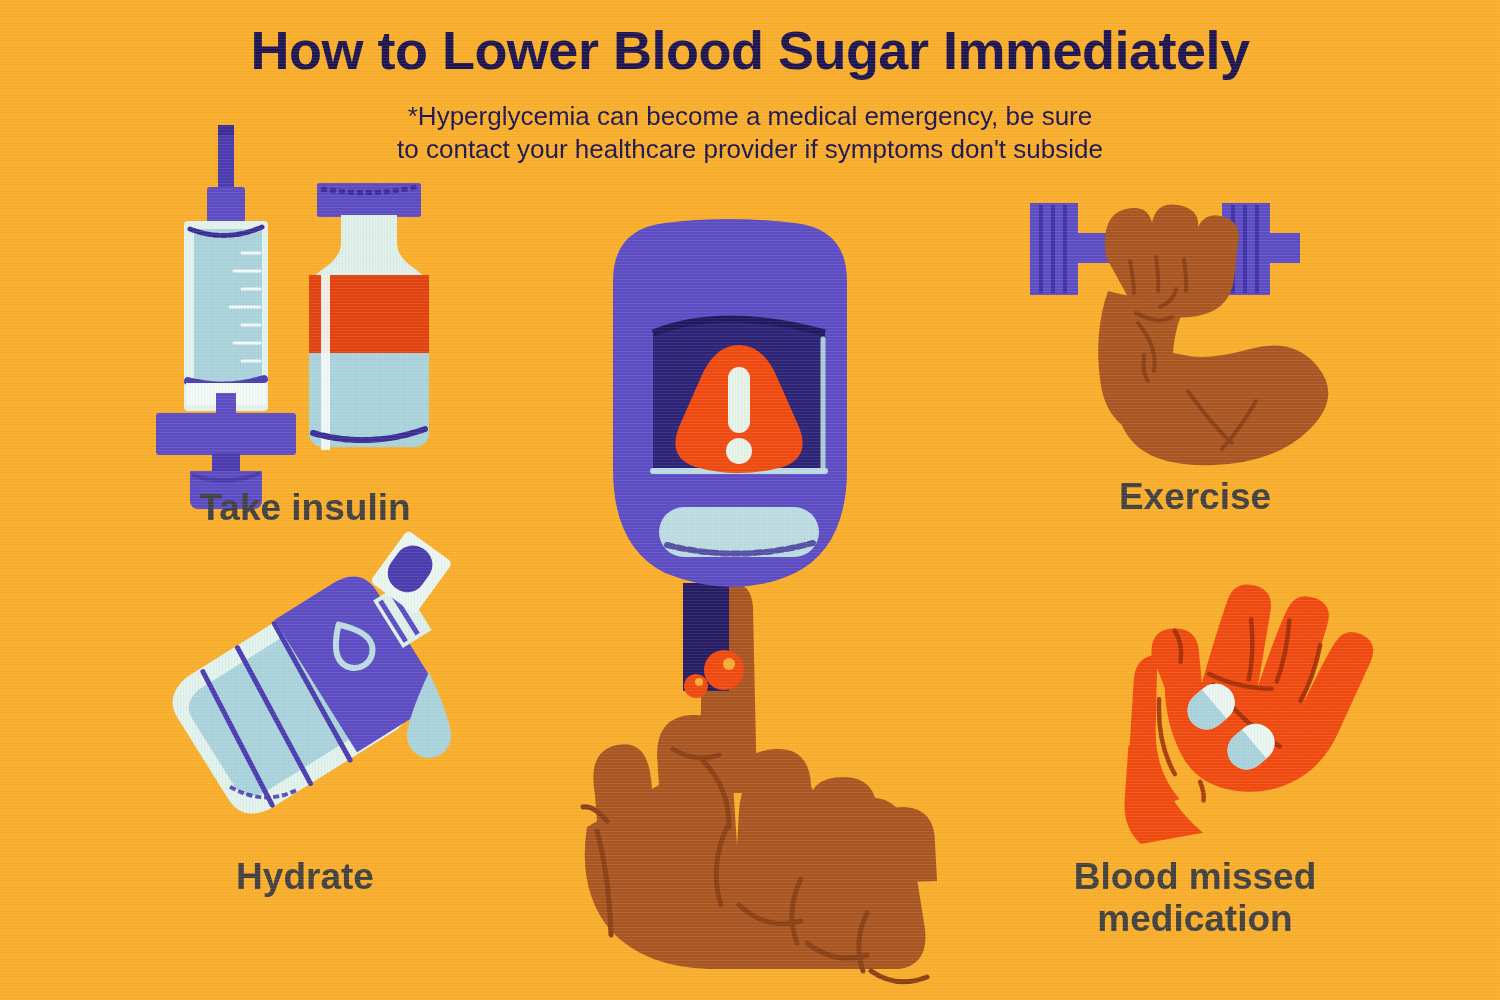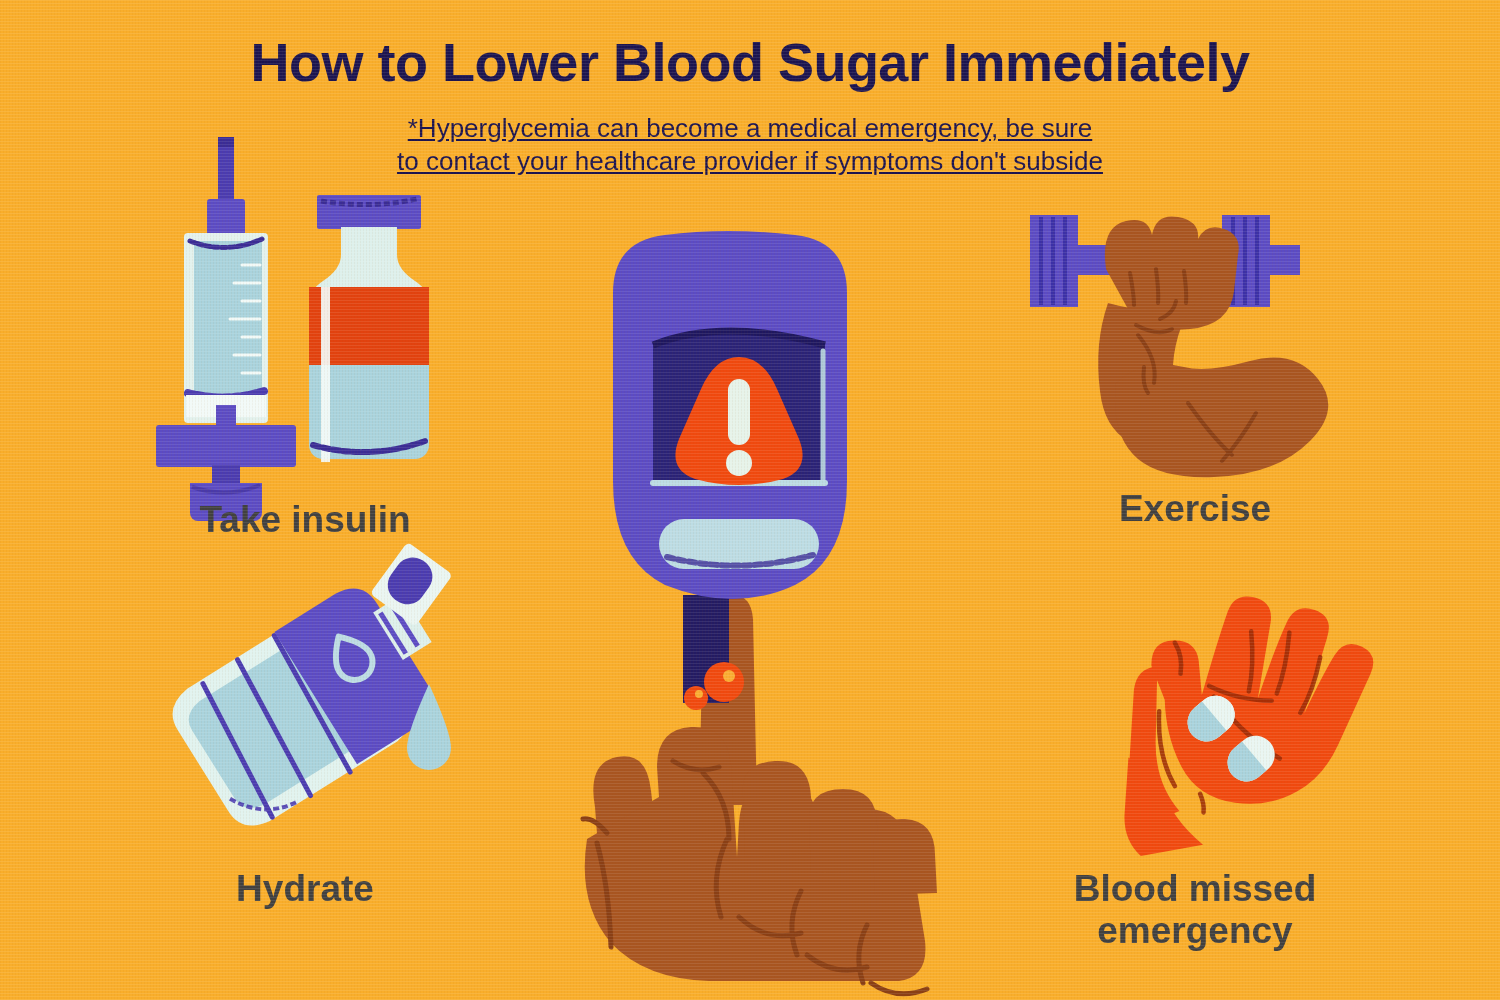--- a/index.html
+++ b/index.html
@@ -11,31 +11,31 @@
     position:relative;
   }
   
   #texture{
     position:absolute;inset:0;pointer-events:none;z-index:40;
     opacity:.16;
     background-image:
       repeating-linear-gradient(0deg,rgba(255,255,255,.55) 0 1px,rgba(0,0,0,0) 1px 3px),
       repeating-linear-gradient(90deg,rgba(160,90,10,.35) 0 1px,rgba(0,0,0,0) 1px 3px);
   }
-  #stage{position:absolute;inset:0;z-index:10;margin-top:12px;}
+  #stage{position:absolute;inset:0;z-index:10;}
 
   
   .title{
     position:absolute;left:0;right:0;top:22px;text-align:center;
     font-size:54px;font-weight:700;color:#1B1450;letter-spacing:-0.5px;
     line-height:1.04;
   }
   .subtitle{
     position:absolute;left:0;right:0;top:100px;text-align:center;
-    font-size:26px;font-weight:400;color:#1B1450;line-height:1.28;text-decoration:underline;
+    font-size:26px;font-weight:400;color:#1B1450;line-height:1.28;
   }
   .caption{
     position:absolute;text-align:center;
     font-size:37px;font-weight:700;color:#404040;line-height:1.13;
     width:420px;
   }
   .cap-insulin{left:95px;top:487px;}
   .cap-hydrate{left:95px;top:856px;text-align:center;}
   .cap-exercise{left:985px;top:476px;}
   .cap-medication{left:985px;top:856px;}
@@ -226,21 +226,21 @@
         <path d="M102 137 a19 19 0 0 1 19 -19 h10 v38 h-10 a19 19 0 0 1 -19 -19 z" fill="#A9D3DD"></path>
       </g>
       <g transform="rotate(-40 166 178)">
         <rect x="142" y="158" width="50" height="38" rx="19" fill="#E9F6F2"></rect>
         <path d="M142 177 a19 19 0 0 1 19 -19 h10 v38 h-10 a19 19 0 0 1 -19 -19 z" fill="#A9D3DD"></path>
       </g>
     </svg>
   </div>
   <div class="caption cap-medication">
     <div>Blood missed</div>
-    <div>emergency</div>
+    <div>medication</div>
   </div>
 
   <div class="art" style="left:575px;top:215px;width:350px;height:790px;">
     <svg width="350" height="790" viewBox="0 0 350 790">
 
       <g>
 
         <path d="M128 398 q-4 -26 22 -30 q26 -4 28 24 l4 186 h-58 z" fill="#A85521"></path>
 
         <path d="M20 580 q-8 -44 22 -50 q30 -6 34 34 l10 86 l-60 10 z" fill="#A85521"></path>

